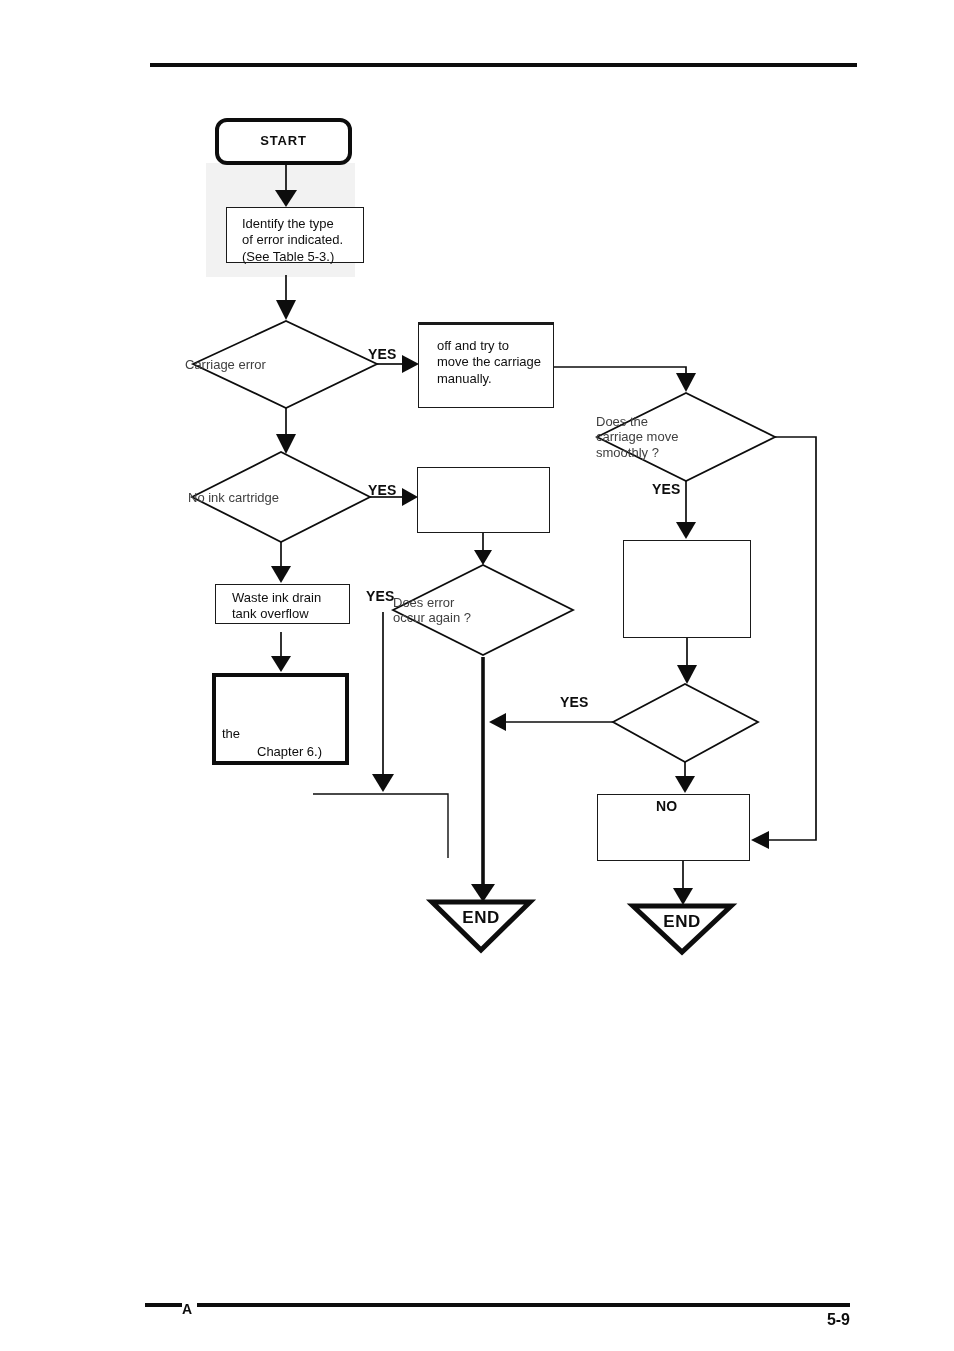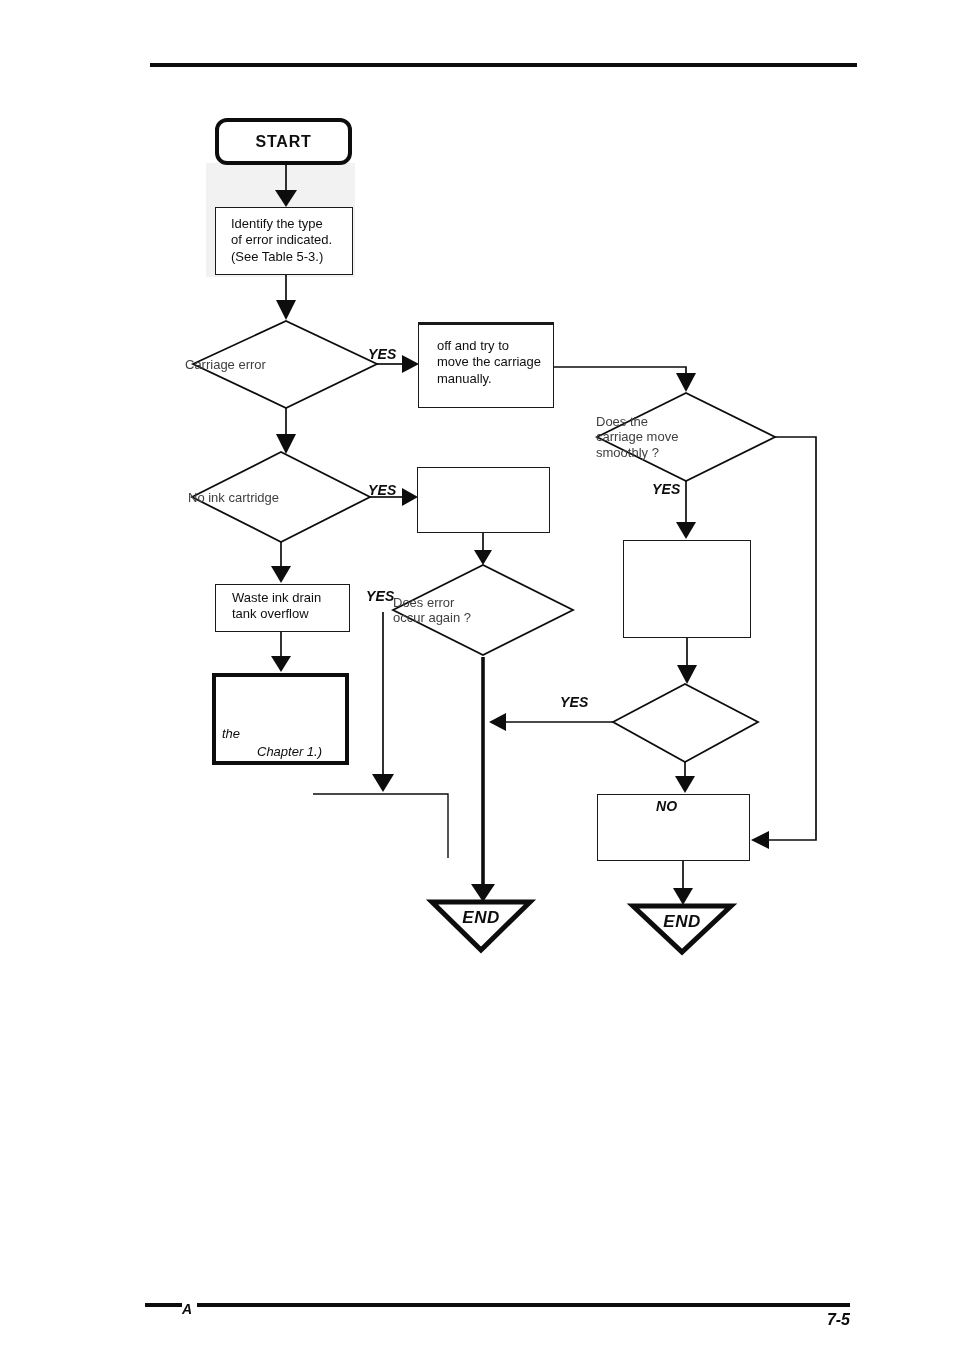--- a/index.html
+++ b/index.html
@@ -7,45 +7,45 @@
     position:relative; width:954px; height:1351px; background:#ffffff;
     font-family:"Liberation Sans", sans-serif; color:#111; overflow:hidden;
   }
   svg.canvas { position:absolute; left:0; top:0; }
   .rule { position:absolute; background:#0d0d0d; height:4px; }
   .box {
     position:absolute; box-sizing:border-box; background:#fff;
     border:1.6px solid #1a1a1a; font-size:13px; line-height:1.25; color:#0f0f0f;
   }
   .pre { white-space:pre-line; }
-  .lbl { position:absolute; color:#0d0d0d;font-style:italic; }
+  .lbl { position:absolute; color:#0d0d0d; }
   .dtext {
     position:absolute; text-align:left; font-size:13px; line-height:1.18;
     color:#404040; white-space:pre-line;
   }
   .yn { font-weight:bold; font-size:14px; letter-spacing:0.2px; }
   .endlbl { font-weight:bold; font-size:17px; text-align:center; letter-spacing:0.5px; }
   .start {
     border:4px solid #0d0d0d; border-radius:12px; display:flex;
     align-items:center; justify-content:center;
-    font-weight:bold; font-size:16px; letter-spacing:0.8px;
+    font-weight:bold; font-size:13px; letter-spacing:0.8px;
   }
   .thickbox { border:4px solid #0d0d0d; }
   .shade { position:absolute; background:#f2f2f2; }
 </style>
 </head>
 <body>
 
 <div class="page">
 
   <div class="rule" style="left:150px; top:63px; width:707px;"></div>
   <div class="rule" style="left:145px; top:1303px; width:37px;"></div>
   <div class="rule" style="left:197px; top:1303px; width:653px;"></div>
   <div class="lbl" style="left:182px; top:1301px; font-weight:bold; font-size:14px;">A</div>
-  <div class="lbl" style="left:795px; top:1311px; width:55px; text-align:right; font-weight:bold; font-size:16px;">7-5</div>
+  <div class="lbl" style="left:795px; top:1311px; width:55px; text-align:right; font-weight:bold; font-size:16px;">5-9</div>
 
   <div class="shade" style="left:206px; top:163px; width:149px; height:114px;"></div>
 
   <svg class="canvas" width="954" height="1351" viewBox="0 0 954 1351">
     <g stroke="#0d0d0d" stroke-width="1.7" fill="none">
 
       <path d="M286 165 V192"></path>
 
       <path d="M286 275 V301"></path>
 
@@ -113,36 +113,36 @@
     <g fill="#ffffff" stroke="#0d0d0d" stroke-width="5" stroke-linejoin="miter">
       <polygon points="432,902 530,902 481,950"></polygon>
       <polygon points="633,906 731,906 682,952"></polygon>
     </g>
   </svg>
 
   <div class="box start" style="left:215px; top:118px; width:137px; height:47px;">
     <span>START</span>
   </div>
 
-  <div class="box pre" style="left:215px; top:207px; width:138px; height:68px; padding:8px 12px 0 15px;">Identify the type
+  <div class="box pre" style="left:226px; top:207px; width:138px; height:56px; padding:8px 12px 0 15px;">Identify the type
 of error indicated.
 (See Table 5-3.)</div>
 
   <div class="box pre" style="left:418px; top:322px; width:136px; height:86px; padding:13px 4px 8px 18px; border-top-width:3px;">off and try to
 move the carriage
 manually.</div>
 
   <div class="box" style="left:417px; top:467px; width:133px; height:66px;"></div>
 
-  <div class="box pre" style="left:215px; top:584px; width:135px; height:48px; padding:5px 4px 0 16px;">Waste ink drain
+  <div class="box pre" style="left:215px; top:584px; width:135px; height:40px; padding:5px 4px 0 16px;">Waste ink drain
 tank overflow</div>
 
   <div class="box thickbox" style="left:212px; top:673px; width:137px; height:92px;padding-left:37px;">
     <span class="lbl" style="left:6px; top:49px; font-size:13px;">the</span>
-    <span class="lbl" style="left:41px; top:67px; font-size:13px;">Chapter 1.)</span>
+    <span class="lbl" style="left:41px; top:67px; font-size:13px;">Chapter 6.)</span>
   </div>
 
   <div class="box" style="left:623px; top:540px; width:128px; height:98px;"></div>
 
   <div class="box" style="left:597px; top:794px; width:153px; height:67px;"></div>
 
   <div class="dtext" style="left:185px; top:357px; width:180px;">Carriage error</div>
   <div class="dtext" style="left:188px; top:490px; width:180px;">No ink cartridge</div>
   <div class="dtext" style="left:596px; top:414px; width:180px;">Does the
 carriage move

